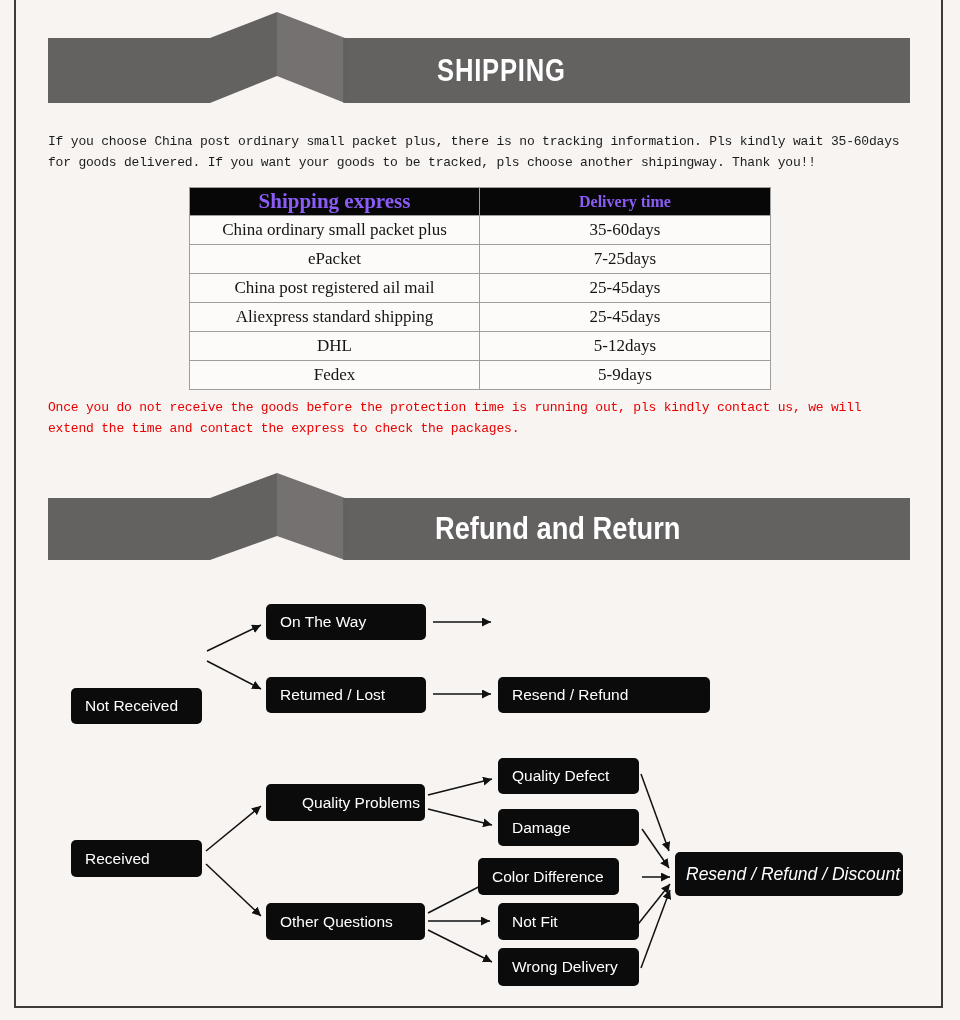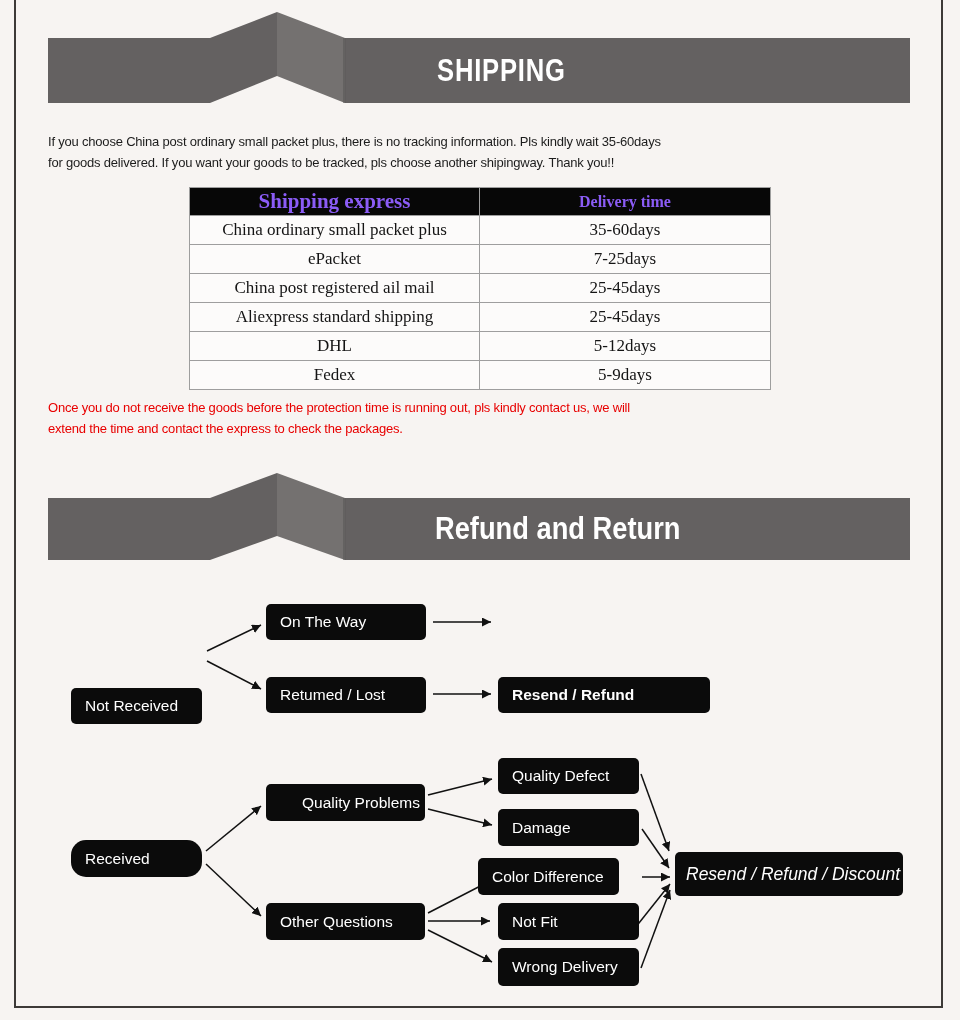--- a/index.html
+++ b/index.html
@@ -20,21 +20,21 @@
   .ribbon{position:absolute;left:48px;width:862px;}
   .ribbon-title{
     position:absolute;color:#ffffff;font-weight:bold;white-space:nowrap;
     font-family:"Liberation Sans", sans-serif;transform-origin:left center;
   }
   .t-shipping{left:437px;top:54px;font-size:32px;line-height:33px;letter-spacing:1px;transform:scaleX(0.80);}
   .t-refund{left:435px;top:512px;font-size:31px;line-height:34px;transform:scaleX(0.88);}
   
   .mono-par{
     position:absolute;left:48px;
-    font-family:Liberation Sans, sans-serif;
+    font-family:Liberation Mono, monospace;
     font-size:13px;line-height:21px;letter-spacing:-0.2px;color:#1c1c1c;
   }
   .mono-par div{white-space:nowrap;}
   .notice{top:397px;color:#e80000;}
   .intro{top:131px;}
   
   .ship-table{
     position:absolute;left:189px;top:187px;width:581px;
     border-collapse:collapse;table-layout:fixed;
     font-family:"Liberation Serif", serif;
@@ -142,23 +142,23 @@
     <line x1="641" y1="774" x2="669" y2="851" marker-end="url(#ah)"></line>
     <line x1="642" y1="829" x2="669" y2="868" marker-end="url(#ah)"></line>
     <line x1="642" y1="877" x2="670" y2="877" marker-end="url(#ah)"></line>
     <line x1="635" y1="928" x2="670" y2="884" marker-end="url(#ah)"></line>
     <line x1="641" y1="968" x2="670" y2="890" marker-end="url(#ah)"></line>
   </svg>
 
   <div class="fbox" style="left:71px;top:640px;width:131px;height:36px;margin-top:48px;">Not Received</div>
   <div class="fbox" style="left:266px;top:604px;width:160px;height:36px;">On The Way</div>
   <div class="fbox" style="left:266px;top:677px;width:160px;height:36px;">Retumed / Lost</div>
-  <div class="fbox" style="left:498px;top:677px;width:212px;height:36px;font-weight:bold;">Resend / Refund</div>
+  <div class="fbox" style="left:498px;top:677px;width:212px;height:36px;">Resend / Refund</div>
 
-  <div class="fbox" style="left:71px;top:840px;width:131px;height:37px;border-radius:15px;">Received</div>
+  <div class="fbox" style="left:71px;top:840px;width:131px;height:37px;">Received</div>
   <div class="fbox" style="left:266px;top:784px;width:159px;height:37px;padding-left:36px;">Quality Problems</div>
   <div class="fbox" style="left:498px;top:758px;width:141px;height:36px;">Quality Defect</div>
   <div class="fbox" style="left:266px;top:903px;width:159px;height:37px;">Other Questions</div>
   <div class="fbox" style="left:498px;top:809px;width:141px;height:37px;">Damage</div>
   <div class="fbox" style="left:478px;top:858px;width:141px;height:37px;">Color Difference</div>
   <div class="fbox" style="left:498px;top:903px;width:141px;height:37px;">Not Fit</div>
   <div class="fbox" style="left:498px;top:948px;width:141px;height:38px;">Wrong Delivery</div>
   <div class="fbox big" style="left:675px;top:852px;width:228px;height:44px;">Resend / Refund / Discount</div>
 
   <div class="frame"></div>

